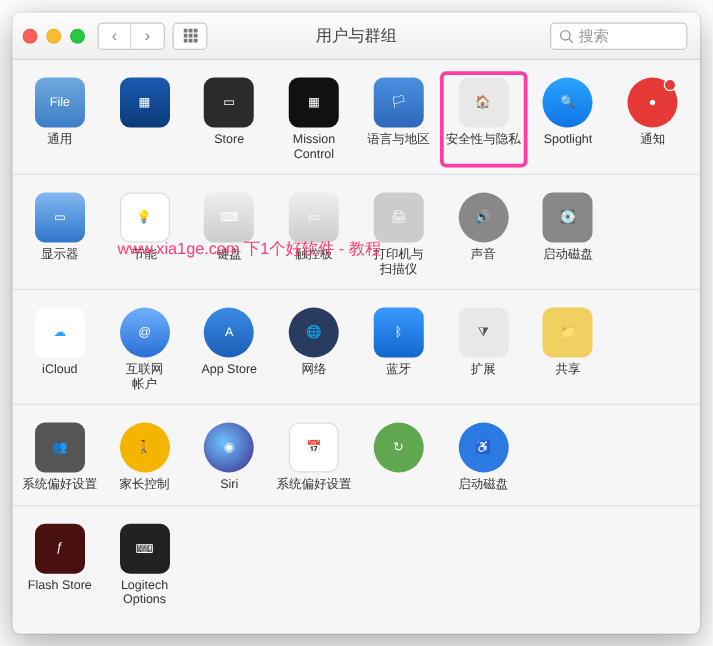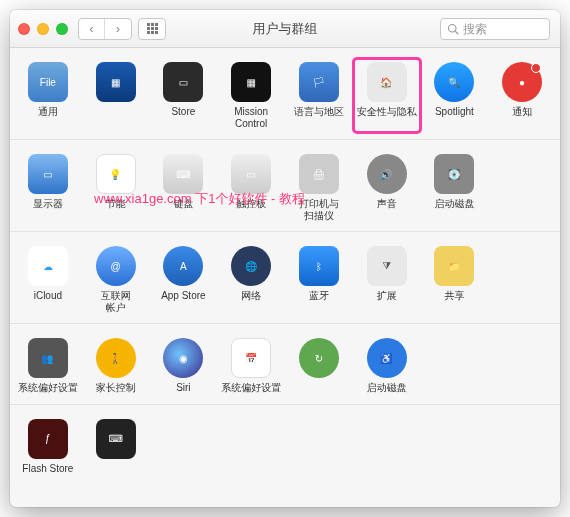--- a/index.html
+++ b/index.html
@@ -216,18 +216,19 @@
           <div class="label">启动磁盘</div>
         </div>
       </div>
       <div class="row">
         <div class="item">
           <div class="icon i-flash" style="position: relative;">ƒ</div>
           <div class="label">Flash Store</div>
         </div>
         <div class="item">
           <div class="icon i-logi" style="position: relative;">⌨</div>
+          <div class="label">Logitech Options</div>
         </div>
       </div>
     </div>
 
   <div class="watermark">www.xia1ge.com  下1个好软件 - 教程</div>
 </div>
 
 </body></html>

